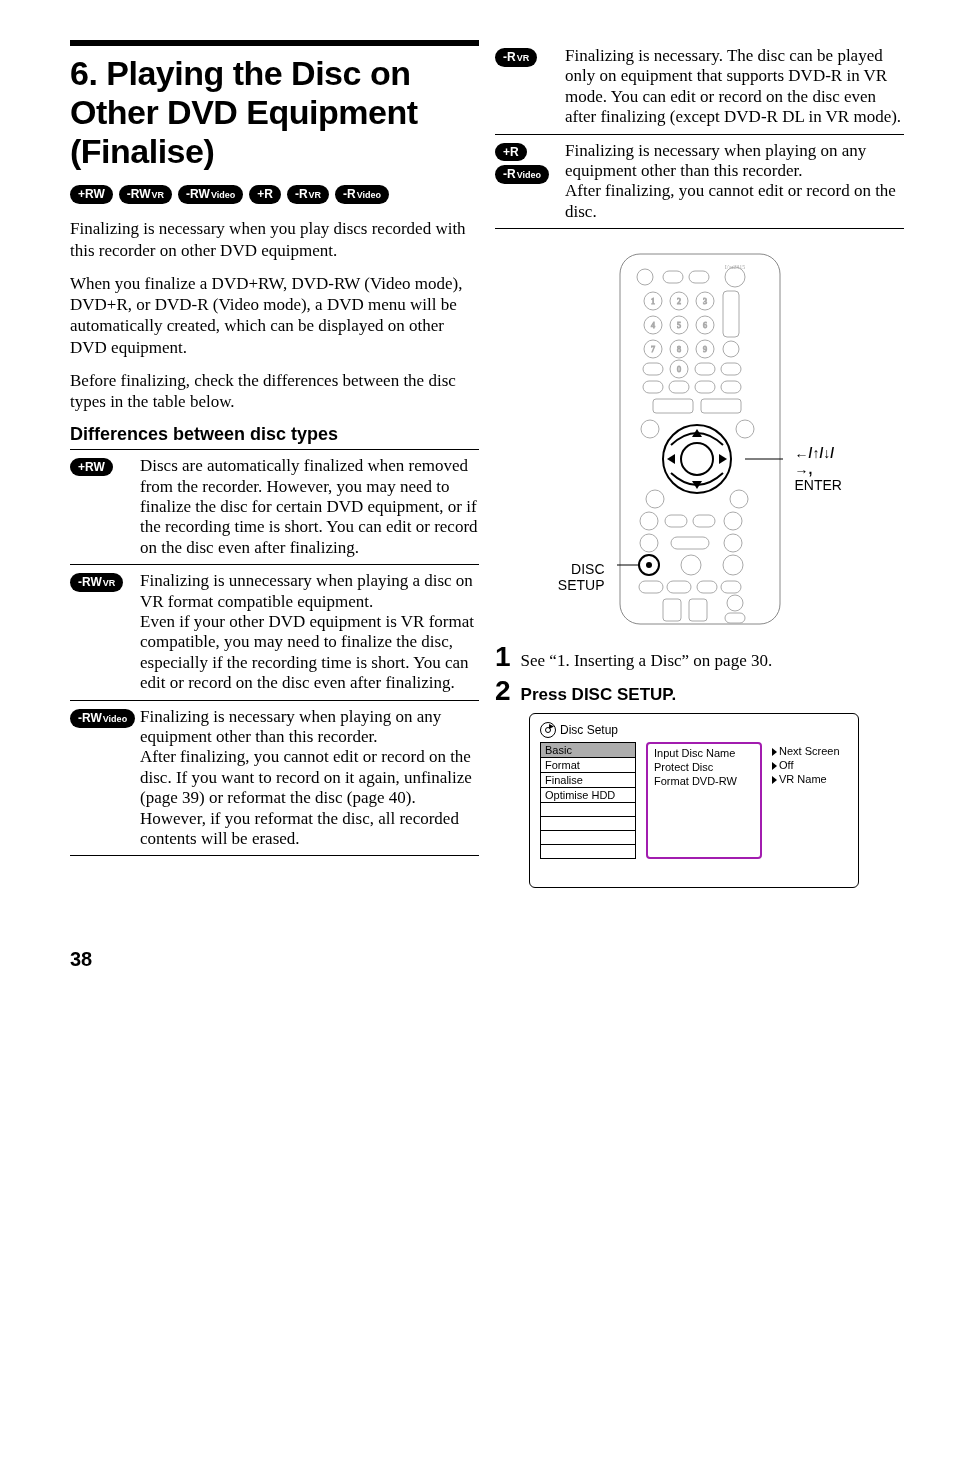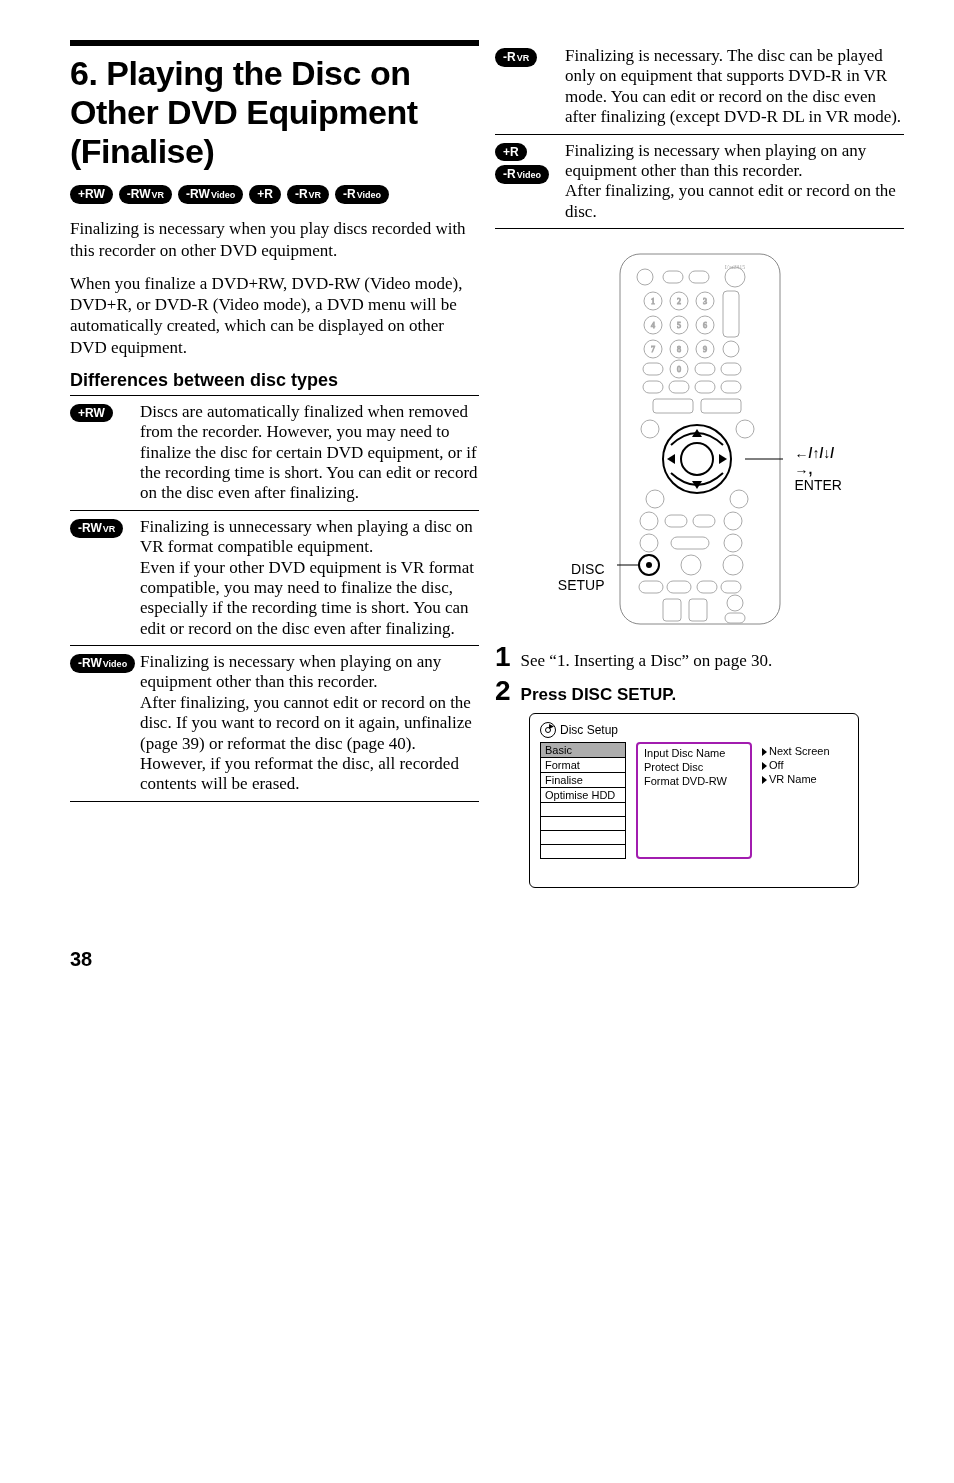--- a/index.html
+++ b/index.html
@@ -156,21 +156,21 @@
     align-items: center;
     gap: 4px;
     margin-bottom: 4px;
   }
   .ss-cols {
     display: flex;
     gap: 10px;
     font-size: 11px;
   }
   .ss-left {
-    width: 86px;
+    width: 96px;
   }
   .ss-left .cell {
     border: 1px solid #000;
     border-bottom: none;
     padding: 1px 4px;
   }
   .ss-left .cell.last { border-bottom: 1px solid #000;}
   .ss-left .cell.active { background: #adadad; }
   .ss-left .line { border-bottom:1px solid #000; height:13px; border-left:1px solid #000; border-right:1px solid #000;}
   .ss-mid { width: 100px; border:2px solid #a21caf; border-radius:4px; padding:2px 6px; }
@@ -212,20 +212,21 @@
         <span class="badge">-RW<span class="sub">Video</span></span>
         <span class="badge">
             <span>+R</span>
           </span>
         <span class="badge">-R<span class="sub">VR</span></span>
         <span class="badge">-R<span class="sub">Video</span></span>
       </div>
 
       <p class="body">Finalizing is necessary when you play discs recorded with this recorder on other DVD equipment.</p>
       <p class="body">When you finalize a DVD+RW, DVD-RW (Video mode), DVD+R, or DVD-R (Video mode), a DVD menu will be automatically created, which can be displayed on other DVD equipment.</p>
+      <p class="body">Before finalizing, check the differences between the disc types in the table below.</p>
 
       <h2 class="sub">Differences between disc types</h2>
 
       <div class="diff-table">
         <div class="diff-row">
           <div class="diff-badge-col">
             <span class="badge">
                 <span>+RW</span>
               </span>
           </div>

